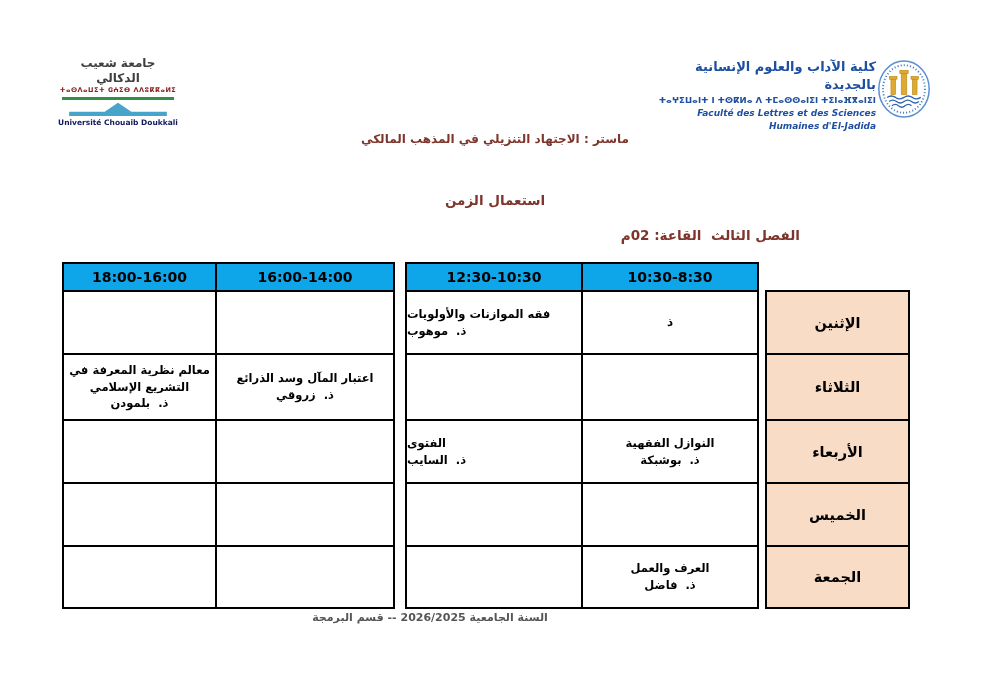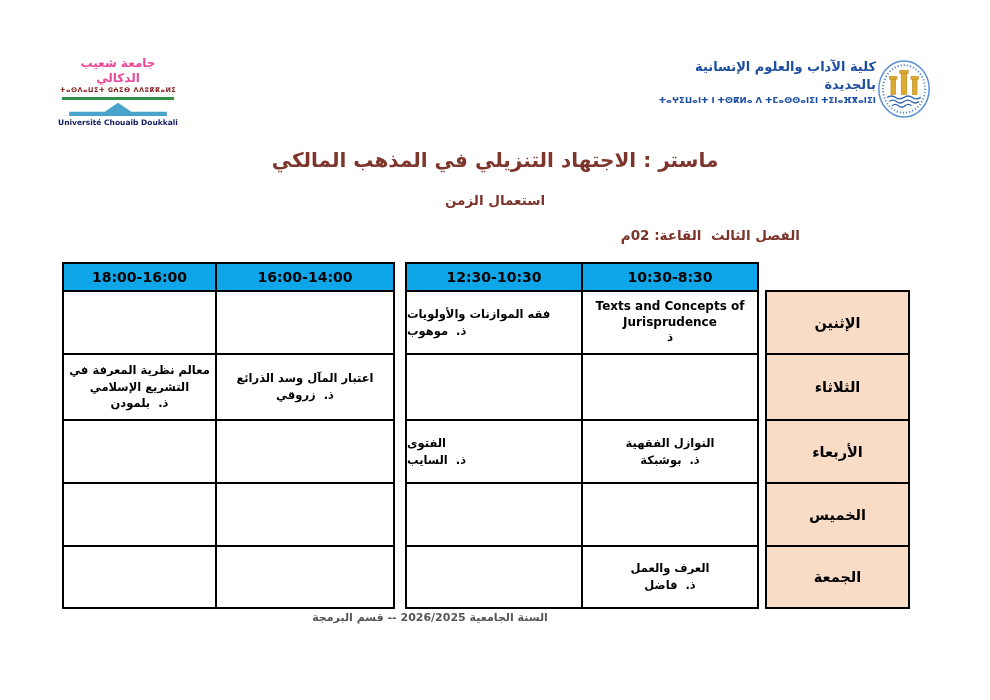--- a/index.html
+++ b/index.html
@@ -1,35 +1,35 @@
 <!DOCTYPE html>
 <html lang="ar"><head>
 <meta charset="utf-8">
 <style>
   html,body{margin:0;padding:0;background:#fff;}
   .page{position:relative;width:990px;height:700px;background:#ffffff;overflow:hidden;
         font-family:"DejaVu Sans",sans-serif;color:#000;}
 
   
   .logo-left{position:absolute;left:58px;top:56px;width:120px;text-align:center;}
-  .logo-left .uni-ar{font-size:12px;font-weight:bold;color:#ec4899;line-height:15px;}
+  .logo-left .uni-ar{font-size:12px;font-weight:bold;color:#404040;line-height:15px;}
   .logo-left .uni-tif{font-size:6.5px;font-weight:bold;color:#8b2222;line-height:9px;letter-spacing:.5px;}
   .logo-left .bar-green{height:3px;background:#2f9147;margin:2px 4px 1px 4px;}
   .logo-left svg{display:block;margin:0 auto;}
   .logo-left .uni-fr{font-size:7.5px;font-weight:bold;color:#121a5e;line-height:10px;margin-top:1px;}
 
   .header-right{position:absolute;left:648px;top:58px;width:290px;display:flex;align-items:flex-start;}
   .header-right .txt{width:228px;text-align:right;direction:rtl;}
   .fac-ar{font-size:13px;font-weight:bold;color:#1e4fa0;line-height:18px;}
   .fac-tif{font-size:8.5px;font-weight:bold;color:#1e4fa0;line-height:13px;direction:ltr;}
   .fac-fr{font-size:9px;font-weight:bold;font-style:italic;color:#1e4fa0;line-height:13px;direction:ltr;}
 
   
-  .t-master{position:absolute;top:148px;left:0;width:990px;text-align:center;direction:rtl;
-            font-size:20px;font-weight:bold;color:#7d352c;}
+  .t-master{position:absolute;top:132px;left:0;width:990px;text-align:center;direction:rtl;
+            font-size:12px;font-weight:bold;color:#7d352c;}
   .t-sub{position:absolute;top:192px;left:0;width:990px;text-align:center;direction:rtl;
          font-size:13.5px;font-weight:bold;color:#7d352c;}
   .t-room{position:absolute;top:227px;left:60px;width:740px;text-align:right;direction:rtl;
           font-size:13.5px;font-weight:bold;color:#7d352c;white-space:pre-wrap;}
 
   
   .tblock{position:absolute;border-top:2px solid #000;border-left:2px solid #000;display:grid;}
   .block-evening{left:62px;top:262px;grid-template-columns:153px 178px;
                  grid-template-rows:28px 63px 66px 63px 63px 62px;}
   .block-morning{left:405px;top:262px;grid-template-columns:176px 176px;
@@ -63,20 +63,21 @@
     <svg width="110" height="16" viewBox="0 0 110 18">
       <polygon points="0,12 40,12 55,2 70,12 110,12 110,17 0,17" fill="#49a4cc"></polygon>
     </svg>
     <div class="uni-fr">Université Chouaib Doukkali</div>
   </div>
 
   <div class="header-right">
     <div class="txt">
       <div class="fac-ar">كلية الآداب والعلوم الإنسانية بالجديدة</div>
       <div class="fac-tif">ⵜⴰⵖⵉⵡⴰⵏⵜ ⵏ ⵜⵙⴽⵍⴰ ⴷ ⵜⵎⴰⵙⵙⴰⵏⵉⵏ ⵜⵉⵏⴰⴼⴳⴰⵏⵉⵏ</div>
+      <div class="fac-fr">Faculté des Lettres et des Sciences Humaines d'El-Jadida</div>
     </div>
     <svg width="56" height="62" viewBox="0 0 60 66">
       <ellipse cx="30" cy="33" rx="27" ry="30" fill="#ffffff" stroke="#5b8fd4" stroke-width="1.6"></ellipse>
       <ellipse cx="30" cy="33" rx="22.5" ry="25.5" fill="none" stroke="#4a7fc6" stroke-width="2" stroke-dasharray="1.2 2.2"></ellipse>
       <rect x="16" y="22" width="5" height="17" fill="#ddaa33" stroke="#b8860b" stroke-width="0.6"></rect>
       <rect x="14.5" y="19.5" width="8" height="3" fill="#ddaa33" stroke="#b8860b" stroke-width="0.6"></rect>
       <rect x="27" y="16" width="6" height="23" fill="#ddaa33" stroke="#b8860b" stroke-width="0.6"></rect>
       <rect x="25.5" y="13" width="9" height="3.4" fill="#ddaa33" stroke="#b8860b" stroke-width="0.6"></rect>
       <rect x="39" y="22" width="5" height="17" fill="#ddaa33" stroke="#b8860b" stroke-width="0.6"></rect>
       <rect x="37.5" y="19.5" width="8" height="3" fill="#ddaa33" stroke="#b8860b" stroke-width="0.6"></rect>
@@ -142,21 +143,20 @@
 
   <div class="tblock block-morning">
     <div class="hcell">12:30-10:30</div>
     <div class="hcell">10:30-8:30</div>
 
     <div class="ccell align-right">
       <div>فقه الموازنات والأولويات</div>
       <div class="teacher">ذ.  موهوب</div>
     </div>
     <div class="ccell en">
-      <div>Texts and Concepts of Jurisprudence</div>
       <div class="teacher">ذ</div>
     </div>
 
     <div class="ccell">
       <div></div>
       <div class="teacher"></div>
     </div>
     <div class="ccell">
       <div></div>
       <div class="teacher"></div>

